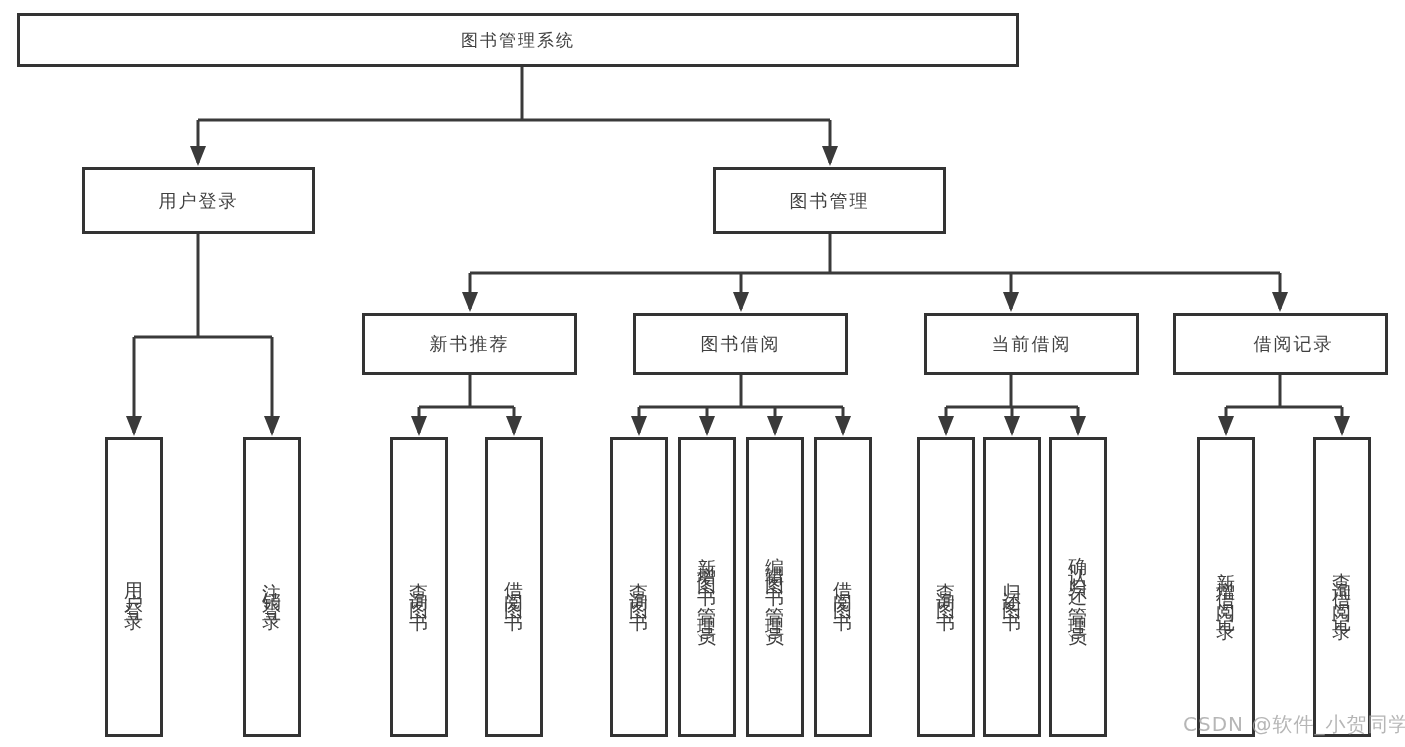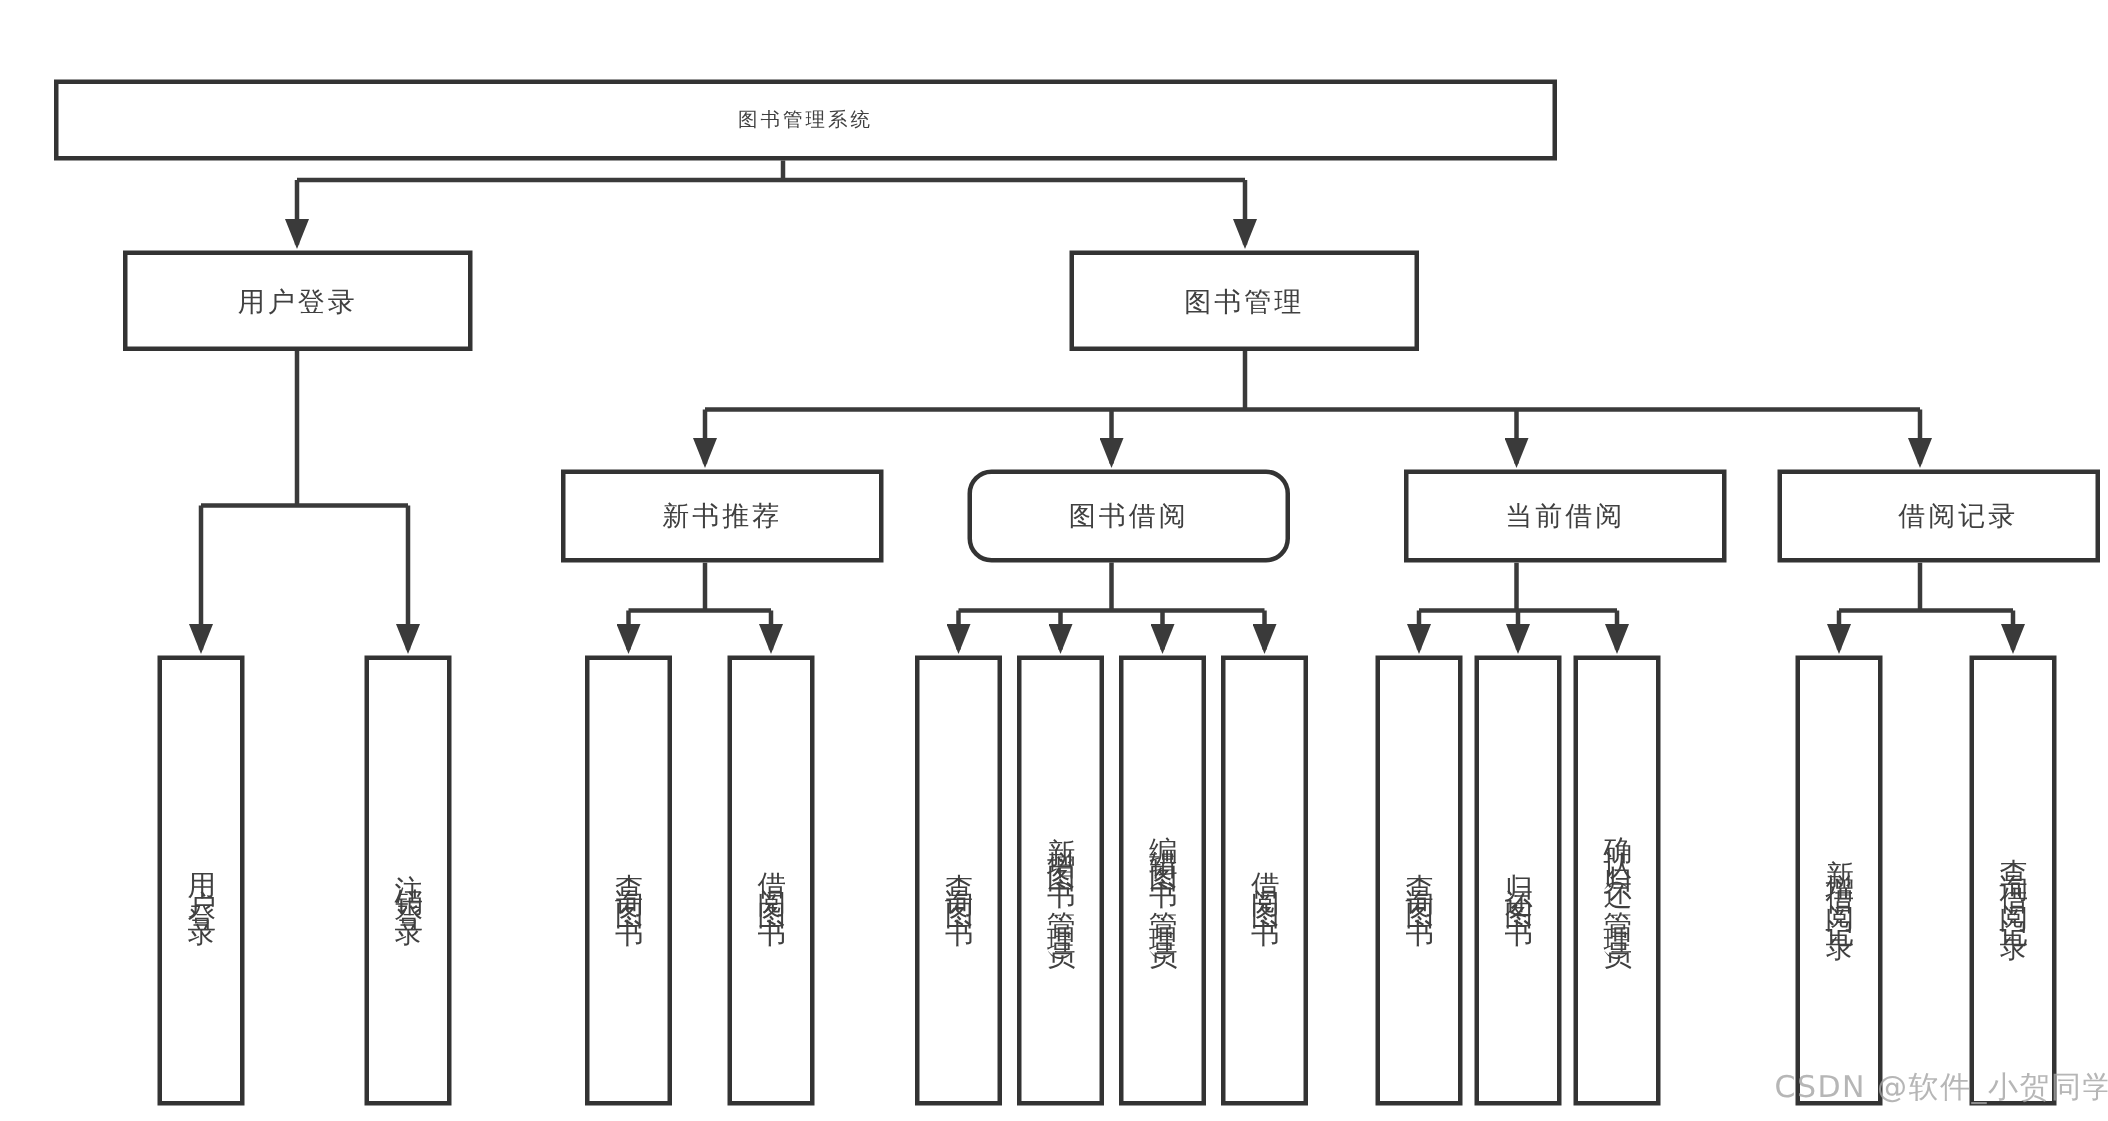--- a/index.html
+++ b/index.html
@@ -30,32 +30,31 @@
     justify-content: center;
     color: #404040;
     z-index: 2;
   }
   .node-h {
     font-size: 18px;
     letter-spacing: 2px;
     white-space: nowrap;
   }
   .node-root {
-    left: 36px; top: 13px;
+    left: 17px; top: 13px;
     width: 1002px; height: 54px;
-    font-size: 13px;
-    margin-top: 40px;
+    font-size: 17px;
   }
   .node-l2 {
     top: 167px;
     width: 233px; height: 67px;
   }
   .node-l3 {
     top: 313px;
-    width: 215px; height: 62px; margin-left: 12px;
+    width: 215px; height: 62px;
   }
   .leaf {
     position: absolute;
     top: 437px;
     width: 58px; height: 300px;
     background: #ffffff;
     border: 3px solid #333333;
     display: flex;
     align-items: center;
     justify-content: center;
@@ -142,21 +141,21 @@
   <div class="node node-h node-l2" style="left:82px;">
     <span>用户登录</span>
   </div>
   <div class="node node-h node-l2" style="left:713px;">
     <span>图书管理</span>
   </div>
 
   <div class="node node-h node-l3" style="left:362px;">
     <span>新书推荐</span>
   </div>
-  <div class="node node-h node-l3" style="left:633px;border-radius:16px;">
+  <div class="node node-h node-l3" style="left:633px;">
     <span>图书借阅</span>
   </div>
   <div class="node node-h node-l3" style="left:924px;">
     <span>当前借阅</span>
   </div>
   <div class="node node-h node-l3" style="left:1173px;padding-left:26px;">
     <span>借阅记录</span>
   </div>
 
   <div class="leaf" style="left:105px;">

